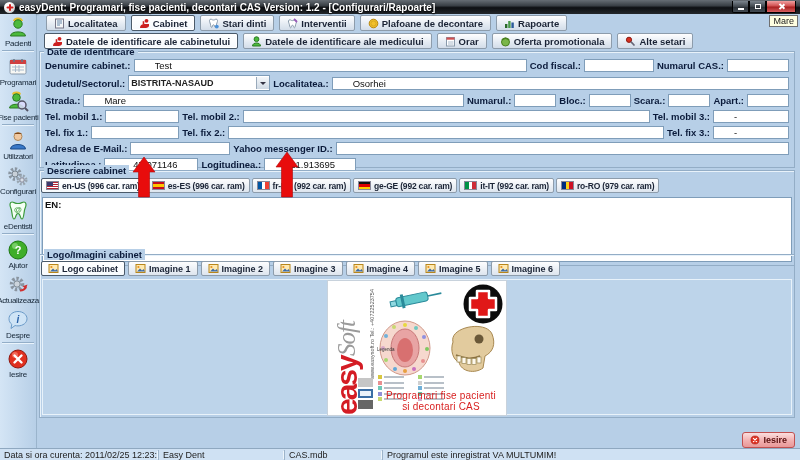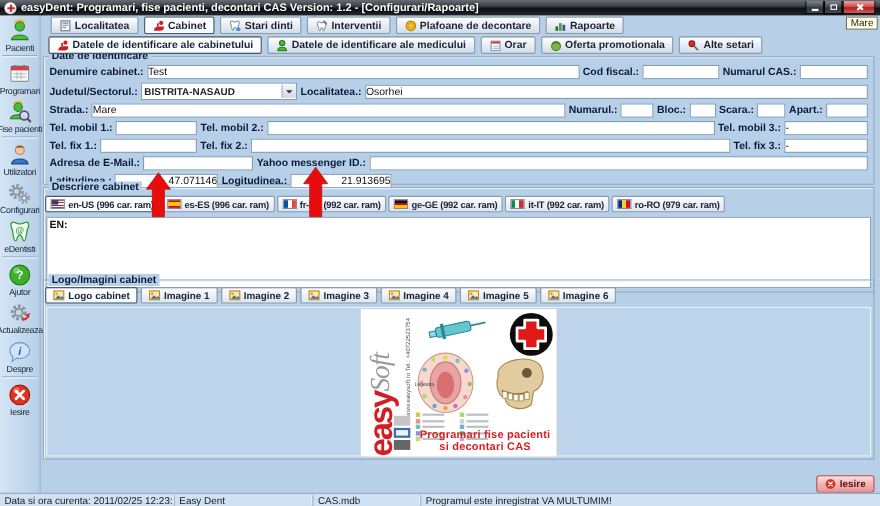--- a/index.html
+++ b/index.html
@@ -36,21 +36,21 @@
 .tab{display:flex;align-items:center;gap:3px;height:16px;padding:0 7px;background:linear-gradient(#fff,#e3eaf2 60%,#d3dde9);border:1px solid #8d9cab;border-radius:2px;font-weight:bold;font-size:9.5px;color:#1a2335;white-space:nowrap;cursor:pointer}
 .tab.active{background:linear-gradient(#fff,#f5f9fd);border-color:#4a5a6a;box-shadow:0 0 0 1px #fff inset}
 .tab svg{flex:none}
 
 .grp{position:absolute;left:2px;right:5px;border:1px solid #93adc6;box-shadow:1px 1px 0 #e8f2fa inset}
 .grp-label{position:absolute;top:-6px;left:4px;background:#b7cfe7;padding:0 3px;font-weight:bold;font-size:9.5px;color:#0a1a3a;line-height:11px}
 .form-grp{top:37px;height:117px}
 .frow{display:flex;align-items:center;gap:3px;margin:3px 5px 0}
 .frow.first{margin-top:7px}
 .flbl{font-weight:bold;font-size:9.5px;color:#0a1a3a;white-space:nowrap}
-.txt{height:13px;border:1px solid #7f9db9;background:#fff;font:9.5px "Liberation Sans",sans-serif;padding:0 0;min-width:0;color:#111}
+.txt{height:13px;border:1px solid #7f9db9;background:#fff;font:9.5px "Liberation Sans",sans-serif;padding:0 20px;min-width:0;color:#111}
 .txt.num{text-align:right}
 .grow{flex:1}
 .select{height:16px;width:142px;border:1px solid #7f9db9;background:#fff;display:flex;align-items:center;font:bold 9px "Liberation Sans",sans-serif;color:#222;padding-left:2px;cursor:pointer}
 .sel-arrow{margin-left:auto;width:13px;height:12px;background:linear-gradient(#f4f7fa,#cfd9e4);border-left:1px solid #9ab;display:flex;align-items:center;justify-content:center}
 .sel-arrow::before{content:"";border:3px solid transparent;border-top-color:#334;margin-top:3px}
 
 .desc-grp{top:156px;height:96px}
 .ltabs{position:absolute;top:7px;left:1px;display:flex;gap:2px}
 .ltab{display:flex;align-items:center;gap:3px;height:15px;padding:0 4px;background:linear-gradient(#fdfdfe,#dde5ee);border:1px solid #8d9cab;border-radius:2px;font-weight:bold;font-size:8.5px;letter-spacing:-.2px;color:#1a2335;white-space:nowrap;cursor:pointer}
 .ltab.active{background:linear-gradient(#fff,#f6fafd);border-color:#4a5a6a}
@@ -81,21 +81,21 @@
 .legend-title{position:absolute;left:49px;top:66px;font-size:4.5px;color:#333}
 .legend{position:absolute;left:50px;top:94px;display:grid;grid-template-columns:auto auto;column-gap:14px;row-gap:1.5px}
 .lg-item{display:flex;align-items:center;gap:2px}
 .lg-sq{width:4px;height:4px;flex:none}
 .lg-bar{width:20px;height:2px;background:#b8c0c8}
 .mini-squares{position:absolute;left:30px;bottom:6px;display:flex;flex-direction:column;gap:2px}
 .msq{width:15px;height:9px}
 .msq1{background:#c6c6c6}
 .msq2{background:#eaf2fa;border:2px solid #3a6ea5}
 .msq3{background:#666}
-.caption{position:absolute;left:48px;right:0;bottom:3px;text-align:center;color:#d81f1f;font-weight:bold;font-size:10px;line-height:11px;letter-spacing:.2px}
+.caption{position:absolute;left:48px;right:0;bottom:3px;text-align:center;color:#d81f1f;font-weight:normal;font-size:10px;line-height:11px;letter-spacing:.2px}
 
 .exit-btn{position:absolute;top:418px;right:5px;height:16px;display:flex;align-items:center;gap:3px;padding:0 7px;background:linear-gradient(#fbdede,#f2b0b0 55%,#e89898);border:1px solid #c05050;border-radius:3px;font-weight:bold;font-size:9px;color:#5a1010;cursor:pointer;z-index:8}
 .statusbar{position:absolute;left:0;right:0;bottom:0;height:12px;background:#cfe1f3;border-top:1px solid #8fa8c0;display:flex;align-items:center;font-size:9px;color:#222;z-index:20}
 .sseg{padding:0 4px;white-space:nowrap;overflow:hidden}
 .sseg+.sseg{border-left:1px solid #9db4ca;box-shadow:-2px 0 0 -1px #eef6fc}
 .s1{width:158px}.s2{width:126px}.s3{width:98px}.s4{flex:1}
 
 .arrows{position:absolute;left:0;top:0;z-index:40;pointer-events:none}
 </style>
 </head>

